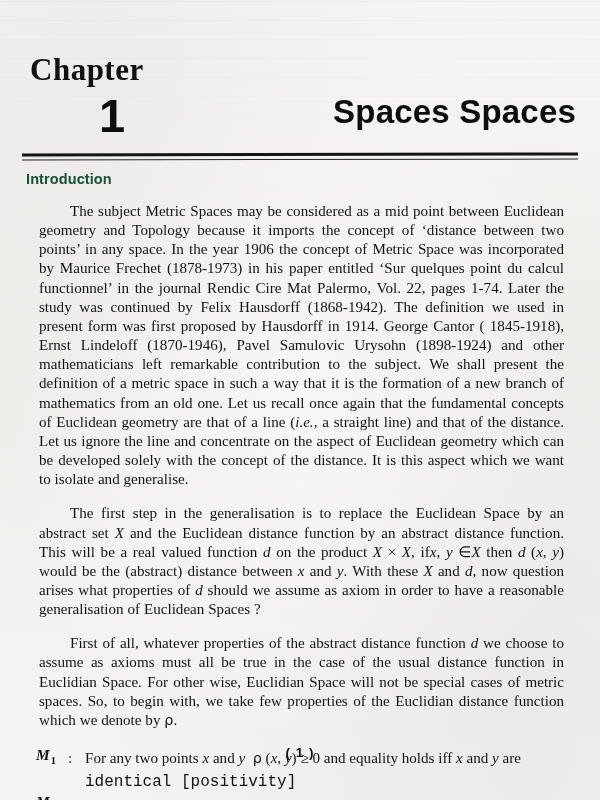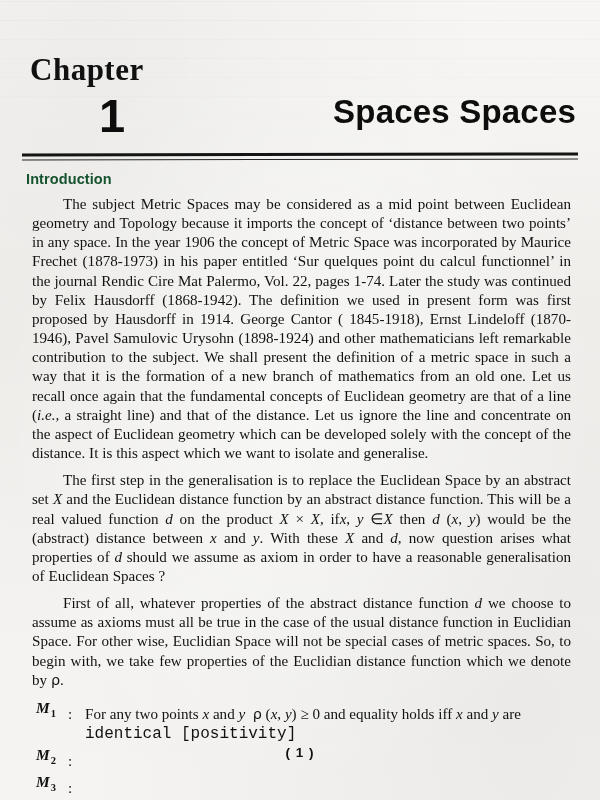--- a/index.html
+++ b/index.html
@@ -95,41 +95,41 @@
   }
   h2.section-head {
     font-family: "Liberation Sans", sans-serif;
     font-size: 14.5px;
     font-weight: bold;
     margin: 0 0 3px 2px;
     letter-spacing: 0.1px;
     color: #14532d;
   }
   p.para {
-    margin: 8px;
+    margin: 15px;
     font-size: 15.1px;
     line-height: 19.15px;
     text-align: justify;
     text-indent: 31px;
     text-justify: inter-word;
     word-spacing: 0.1px;
     color: #121212;
   }
   p.para + p.para { margin-top: 0; }
 
   i, .it { font-style: italic; }
   .rho { font-family: "DejaVu Sans", sans-serif; font-style: normal; font-size: 14.4px; }
 
   
   .axioms {
     margin: 5px 0 0 0;
   }
   .axiom-row {
     display: flex;
-    align-items: flex-end;
+    align-items: center;
     font-size: 15.1px;
     line-height: 20.5px;
     color: #121212;
   }
   .axiom-label {
     flex: 0 0 44px;
     padding-left: 12px;
     box-sizing: border-box;
     font-family: "Liberation Serif", serif;
     font-style: italic;

